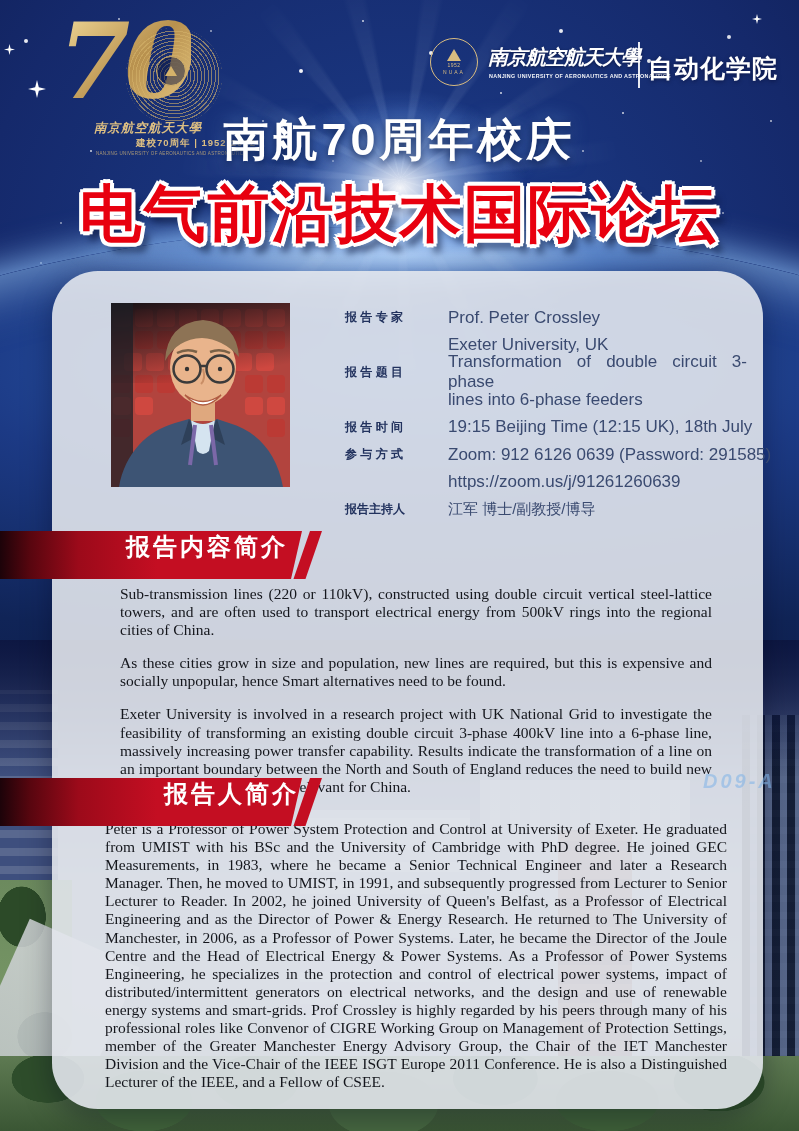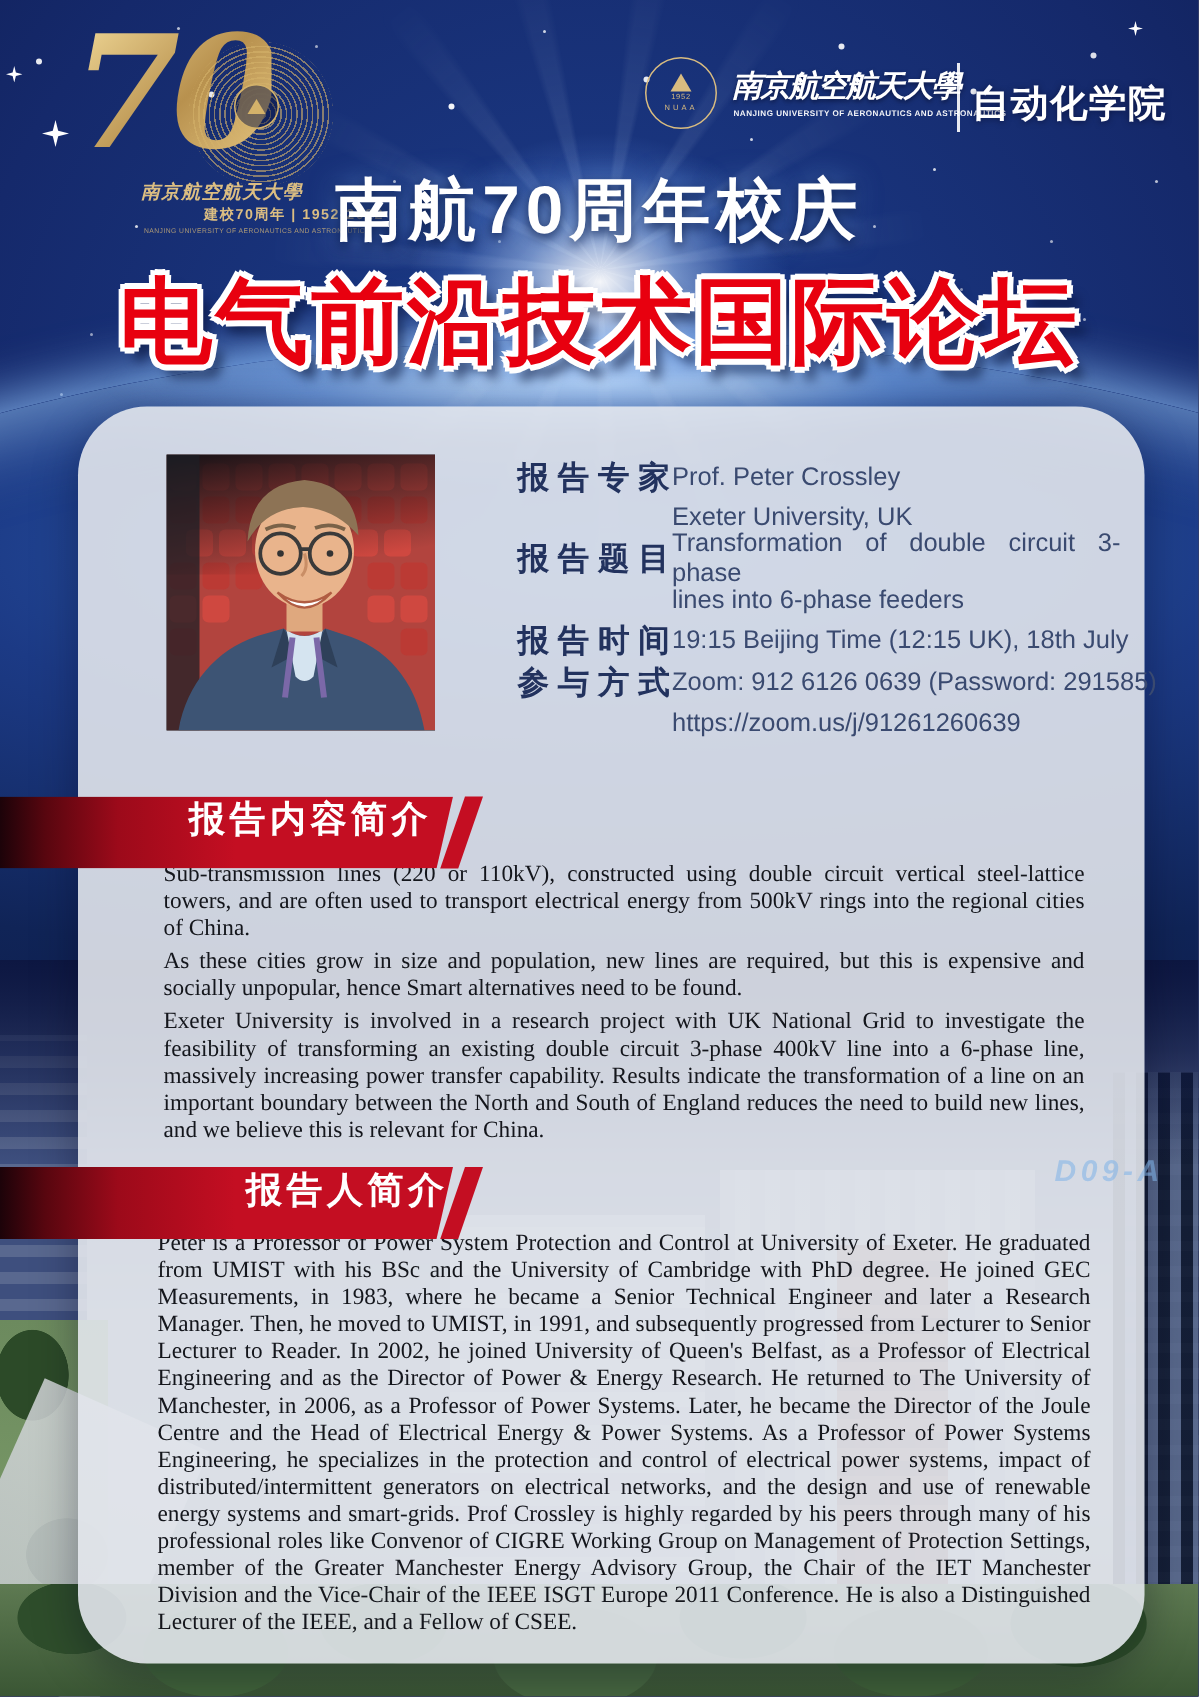--- a/index.html
+++ b/index.html
@@ -69,21 +69,21 @@
       radial-gradient(70px 45px at 32% 35%, #355a31 60%, transparent 61%),
       radial-gradient(90px 55px at 48% 65%, #476840 60%, transparent 61%),
       radial-gradient(70px 45px at 62% 30%, #31532e 60%, transparent 61%),
       radial-gradient(85px 50px at 76% 60%, #3f6138 60%, transparent 61%),
       radial-gradient(75px 48px at 90% 35%, #2f5029 60%, transparent 61%),
       linear-gradient(180deg,#5e7a52,#3a5634);}
   .photo-fade{position:absolute;left:0;right:0;top:0;height:135px;
     background:linear-gradient(180deg,#0d1742 0%, rgba(13,23,66,.6) 45%, rgba(13,23,66,0) 100%);}
   
   .logo70{position:absolute;left:38px;top:4px;width:220px;height:165px;color:#d7b878;}
-  .seventy{position:absolute;left:10px;top:-4px;font:italic 900 104px "DejaVu Serif",serif;
+  .seventy{position:absolute;left:20px;top:-4px;font:italic 900 104px "DejaVu Serif",serif;
     background:linear-gradient(135deg,#ecd392 10%,#b8914e 55%,#e0c07c 90%);
     -webkit-background-clip:text;background-clip:text;color:transparent;letter-spacing:-6px;text-align:right;}
   .rings{position:absolute;left:88px;top:24px;width:96px;height:96px;border-radius:50%;opacity:.8;
     background:repeating-radial-gradient(circle at 50% 50%, rgba(212,178,106,0) 0 2.5px, rgba(212,178,106,.75) 2.5px 3.5px);}
   .mini-seal{position:absolute;left:118px;top:52px;width:28px;height:28px;border:1px solid #d4b26a;border-radius:50%;
     display:flex;align-items:center;justify-content:center;background:rgba(13,23,66,.5);}
   .mini-tri{width:0;height:0;border-left:6px solid transparent;border-right:6px solid transparent;border-bottom:10px solid #d4b26a;}
   .l70-name{position:absolute;left:56px;top:116px;width:130px;font:italic 700 12.5px "DejaVu Serif",serif;
     letter-spacing:1px;white-space:nowrap;color:#dcbe82;}
   .l70-anniv{position:absolute;left:58px;top:133px;font:700 9.5px "Liberation Sans",sans-serif;letter-spacing:1px;color:#dcbe82;padding-left:40px;}
@@ -105,41 +105,41 @@
   .hero-title{position:absolute;left:0;top:172px;width:100%;text-align:center;color:#e8000f;
     font-size:62px;font-weight:900;letter-spacing:2px;
     text-shadow:-3px -3px 0 #fff,3px -3px 0 #fff,-3px 3px 0 #fff,3px 3px 0 #fff,
       -4px 0 0 #fff,4px 0 0 #fff,0 -4px 0 #fff,0 4px 0 #fff,7px 9px 7px rgba(4,12,45,.6);}
   
   .card{position:absolute;left:52px;top:271px;width:711px;height:838px;border-radius:46px;
     background:rgba(226,229,236,.9);box-shadow:0 8px 30px rgba(0,5,25,.35);}
   .speaker-photo{position:absolute;left:59px;top:32px;width:179px;height:184px;overflow:hidden;background:#1b1c22;}
   .info{position:absolute;left:293px;top:33px;width:402px;}
   .irow{display:flex;align-items:center;height:27.4px;}
-  .ilabel{width:103px;flex:none;font-size:21px;font-weight:700;color:#22325e;white-space:nowrap;}
+  .ilabel{width:103px;flex:none;font-size:12px;font-weight:700;color:#22325e;white-space:nowrap;}
   .ival{font-size:17px;font-weight:500;color:#3a4a70;white-space:nowrap;}
   .ival.fill{flex:1;white-space:normal;text-align:justify;text-align-last:justify;}
   .ival.cjk{font-size:15px;font-weight:400;}
   
   .banner{position:absolute;left:0;width:322px;height:48px;z-index:5;}
   .banner-strip{position:absolute;top:0;bottom:0;left:0;right:20px;
     background:linear-gradient(90deg,#1c0309 0%,#58060f 10%,#9c0a1a 26%,#c40e22 52%,#c40e22 100%);
     clip-path:polygon(0 0,100% 0,calc(100% - 11px) 100%,0 100%);}
   .banner-tip{position:absolute;right:0;top:0;width:12px;height:100%;background:#c40e22;
     transform:skewX(-19deg);transform-origin:top;}
   .banner-text{position:absolute;top:0;line-height:32px;color:#fff;font-size:24px;font-weight:700;letter-spacing:3px;white-space:nowrap;}
   .banner-abstract{top:531px;}
   .banner-abstract .banner-text{left:126px;}
   .banner-bio{top:778px;}
   .banner-bio .banner-text{left:164px;}
   
   .bodytext{position:absolute;left:53px;width:622px;color:#14161c;
     font-family:"Liberation Serif","DejaVu Serif",serif;font-size:15.5px;line-height:18.1px;text-align:justify;}
   .abstract{top:299px;}
-  .abstract p{margin:4px;}
+  .abstract p{margin:15px;}
   .bio{top:549px;}
   .d09{position:absolute;left:703px;top:770px;z-index:4;font-size:20px;font-weight:700;
     letter-spacing:3px;color:#7fb3e8;opacity:.55;font-style:italic;}
 </style>
 </head>
 <body>
 
 <div class="poster">
 
   <div class="sky">
@@ -290,20 +290,24 @@
         <span class="ival">19:15 Beijing Time (12:15 UK), 18th July</span>
       </div>
       <div class="irow">
         <span class="ilabel">参 与 方 式</span>
         <span class="ival">Zoom: 912 6126 0639 (Password: 291585)</span>
       </div>
       <div class="irow">
         <span class="ilabel"></span>
         <span class="ival">https://zoom.us/j/91261260639</span>
       </div>
+      <div class="irow">
+        <span class="ilabel">报告主持人</span>
+        <span class="ival cjk">江军 博士/副教授/博导</span>
+      </div>
     </div>
 
     <div class="bodytext abstract">
       <p>Sub-transmission lines (220 or 110kV), constructed using double circuit vertical steel-lattice towers, and are often used to transport electrical energy from 500kV rings into the regional cities of China.</p>
       <p>As these cities grow in size and population, new lines are required, but this is expensive and socially unpopular, hence Smart alternatives need to be found.</p>
       <p>Exeter University is involved in a research project with UK National Grid to investigate the feasibility of transforming an existing double circuit 3-phase 400kV line into a 6-phase line, massively increasing power transfer capability. Results indicate the transformation of a line on an important boundary between the North and South of England reduces the need to build new lines, and we believe this is relevant for China.</p>
     </div>
 
     <div class="bodytext bio">Peter is a Professor of Power System Protection and Control at University of Exeter. He graduated from UMIST with his BSc and the University of Cambridge with PhD degree. He joined GEC Measurements, in 1983, where he became a Senior Technical Engineer and later a Research Manager. Then, he moved to UMIST, in 1991, and subsequently progressed from Lecturer to Senior Lecturer to Reader. In 2002, he joined University of Queen's Belfast, as a Professor of Electrical Engineering and as the Director of Power &amp; Energy Research. He returned to The University of Manchester, in 2006, as a Professor of Power Systems. Later, he became the Director of the Joule Centre and the Head of Electrical Energy &amp; Power Systems. As a Professor of Power Systems Engineering, he specializes in the protection and control of electrical power systems, impact of distributed/intermittent generators on electrical networks, and the design and use of renewable energy systems and smart-grids. Prof Crossley is highly regarded by his peers through many of his professional roles like Convenor of CIGRE Working Group on Management of Protection Settings, member of the Greater Manchester Energy Advisory Group, the Chair of the IET Manchester Division and the Vice-Chair of the IEEE ISGT Europe 2011 Conference. He is also a Distinguished Lecturer of the IEEE, and a Fellow of CSEE.</div>
   </div>

